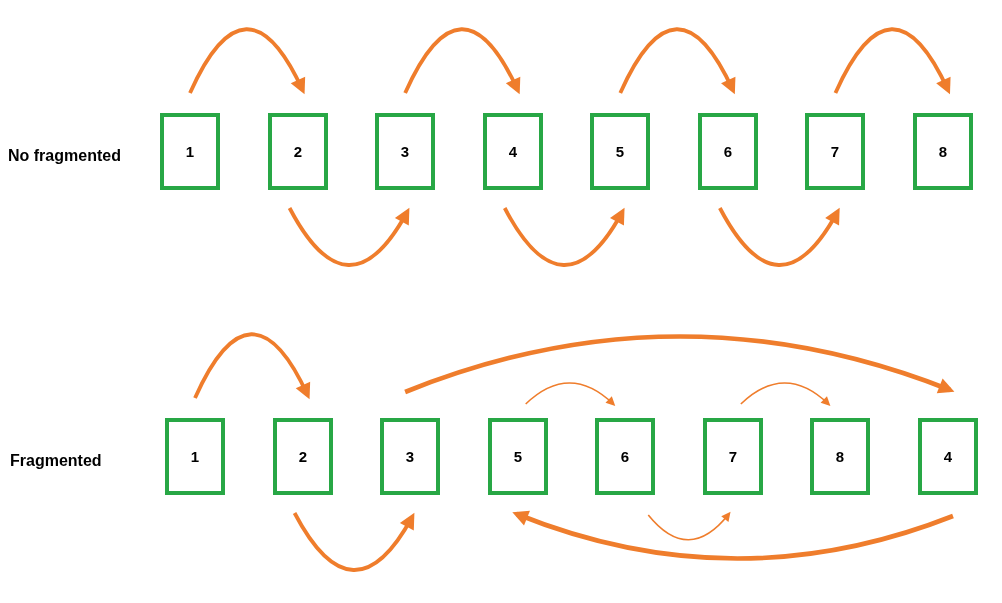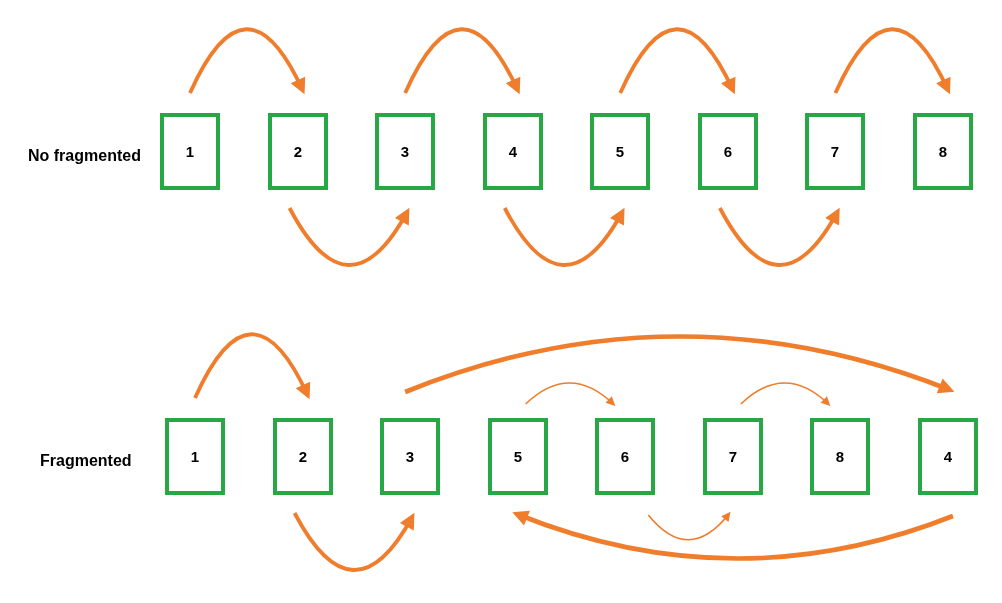--- a/index.html
+++ b/index.html
@@ -4,21 +4,20 @@
 <style>
   html,body{margin:0;padding:0;background:#ffffff;}
   .stage{
     position:relative;width:1002px;height:603px;background:#ffffff;
     font-family:"Liberation Sans",sans-serif;overflow:hidden;
   }
   .arrow-layer{position:absolute;left:0;top:0;width:1002px;height:603px;}
   .row-label{
     position:absolute;font-weight:bold;font-size:16px;color:#000;
     white-space:nowrap;
-    margin-left:20px;
   }
   .box{
     position:absolute;box-sizing:border-box;width:60px;height:77px;
     border:4px solid var(--green);background:#fff;
     display:flex;align-items:center;justify-content:center;
     font-weight:bold;font-size:15px;color:#000;
   }
 </style>
 </head>
 <body>
@@ -46,21 +45,21 @@
         <path d="M 294.57 513 Q 353.355 625 412.14 517" fill="none" stroke="#ef7d2c" stroke-width="3.8" marker-end="url(#head-big)"></path>
         <path d="M 405.14 392 Q 677.565 282 949.99 390" fill="none" stroke="#ef7d2c" stroke-width="4.6" marker-end="url(#head-big)"></path>
         <path d="M 952.99 516 Q 734.85 602 516.71 514" fill="none" stroke="#ef7d2c" stroke-width="4.6" marker-end="url(#head-big)"></path>
         <path d="M 525.71 404 Q 569.495 362 613.28 404" fill="none" stroke="#ef7d2c" stroke-width="1.6" marker-end="url(#head-small)"></path>
         <path d="M 648.28 515 Q 688.5649999999999 565 728.8499999999999 514" fill="none" stroke="#ef7d2c" stroke-width="1.6" marker-end="url(#head-small)"></path>
         <path d="M 740.8499999999999 404 Q 784.635 362 828.42 404" fill="none" stroke="#ef7d2c" stroke-width="1.6" marker-end="url(#head-small)"></path>
       </g>
   </svg>
 
   <div class="row-label" style="left:8px;top:147px">No fragmented</div>
-  <div class="row-label" style="left:20px;top:452px">Fragmented</div>
+  <div class="row-label" style="left:10px;top:452px">Fragmented</div>
 
   <div class="box" style="left: 160px; top: 113px;">
       <span>1</span>
     </div>
   <div class="box" style="left: 268px; top: 113px;">
       <span>2</span>
     </div>
   <div class="box" style="left: 375px; top: 113px;">
       <span>3</span>
     </div>

